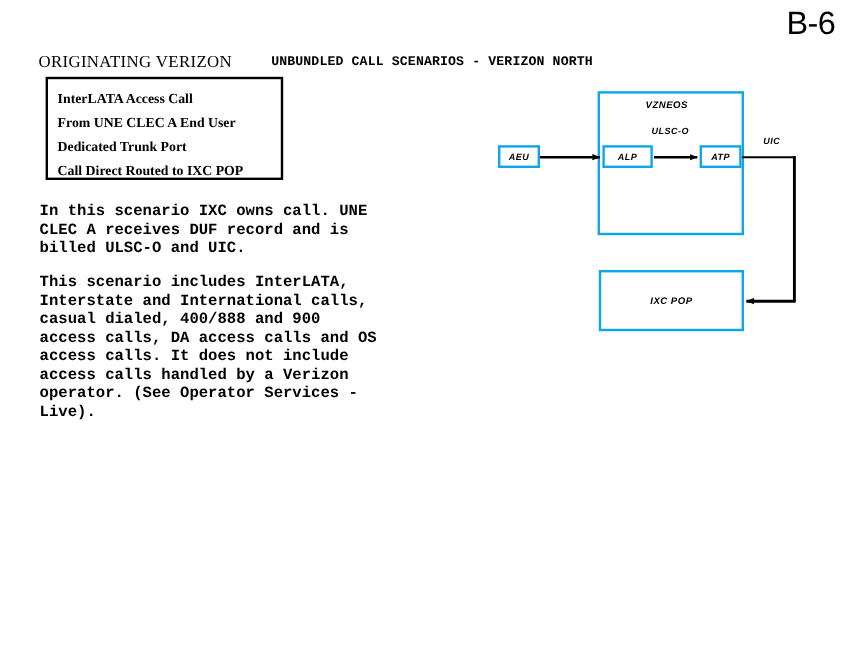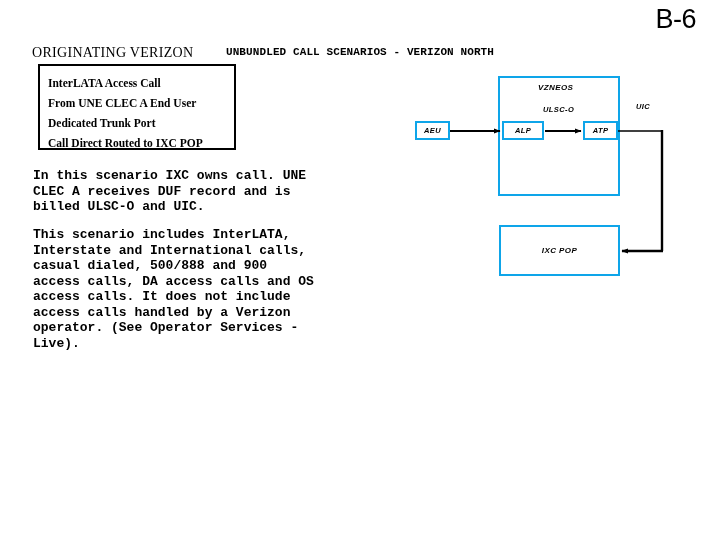--- a/index.html
+++ b/index.html
@@ -121,21 +121,21 @@
   
   #vzneos-box {
     left: 498px;
     top: 76px;
     width: 122px;
     height: 120px;
     display: block;
   }
   #vzneos-label { left: 538px; top: 83px; font-size: 8px; }
   #ulsco-label  { left: 543px; top: 105px; font-size: 7.5px; }
-  #uic-label    { left: 636px; top: 102px; font-size: 7.5px; text-align: center; }
+  #uic-label    { left: 636px; top: 113px; font-size: 7.5px; text-align: center; }
 
   #aeu-box { left: 415px; top: 121px; width: 35px; height: 19px; }
   #alp-box { left: 502px; top: 121px; width: 42px; height: 19px; }
   #atp-box { left: 583px; top: 121px; width: 35px; height: 19px; }
 
   #ixcpop-box {
     left: 499px;
     top: 225px;
     width: 121px;
     height: 51px;
@@ -161,21 +161,21 @@
 
 <div class="scenario-box">
   <div class="scenario-line">InterLATA Access Call</div>
   <div class="scenario-line">From UNE CLEC A End User</div>
   <div class="scenario-line">Dedicated Trunk Port</div>
   <div class="scenario-line">Call Direct Routed to IXC POP</div>
 </div>
 
 <div class="note-block note-1">In this scenario IXC owns call.  UNE CLEC A receives DUF record and is billed ULSC-O and UIC.</div>
 
-<div class="note-block note-2">This scenario includes InterLATA, Interstate and International calls, casual dialed, 500/888 and 900 access calls, DA access calls and OS access calls.  It does not include access calls handled by a Verizon operator. (See Operator Services - Live).</div>
+<div class="note-block note-2">This scenario includes InterLATA, Interstate and International calls, casual dialed, 400/888 and 900 access calls, DA access calls and OS access calls.  It does not include access calls handled by a Verizon operator. (See Operator Services - Live).</div>
 
 <div class="diagram">
 
   <div class="dg-box" id="vzneos-box"></div>
 
   <div class="dg-free-label" id="vzneos-label">VZNEOS</div>
 
   <div class="dg-free-label" id="ulsco-label">ULSC-O</div>
 
   <div class="dg-free-label" id="uic-label">UIC</div>

